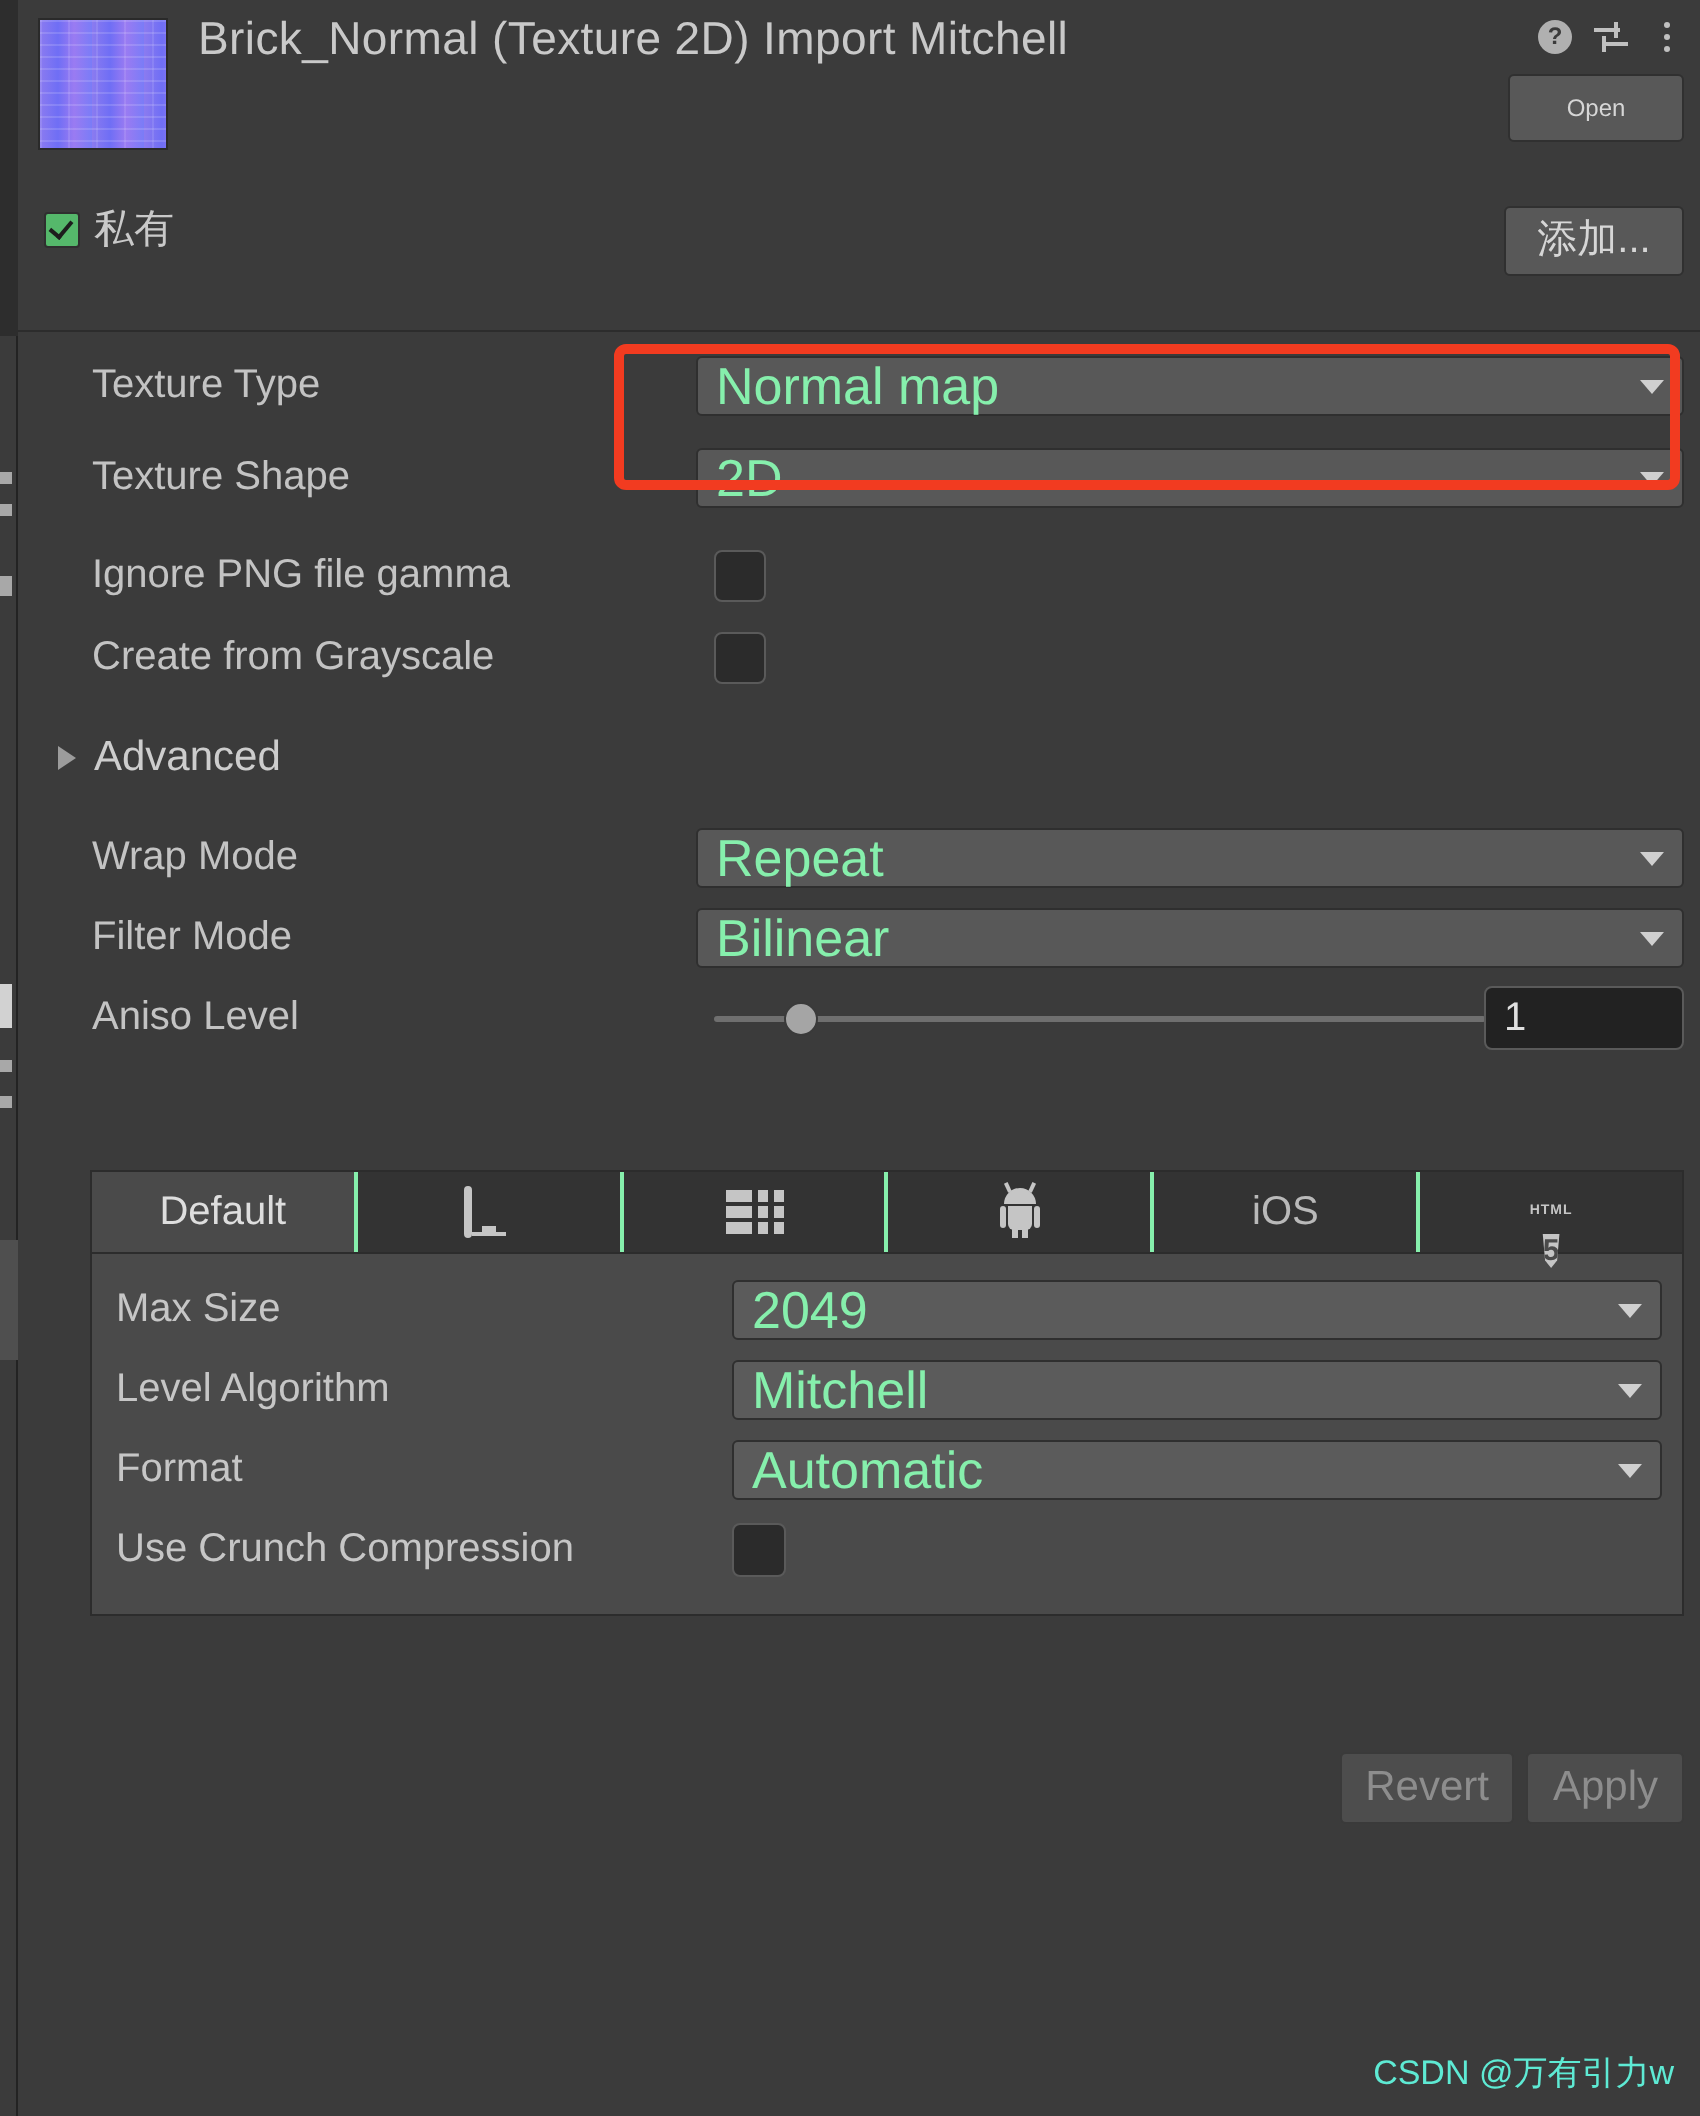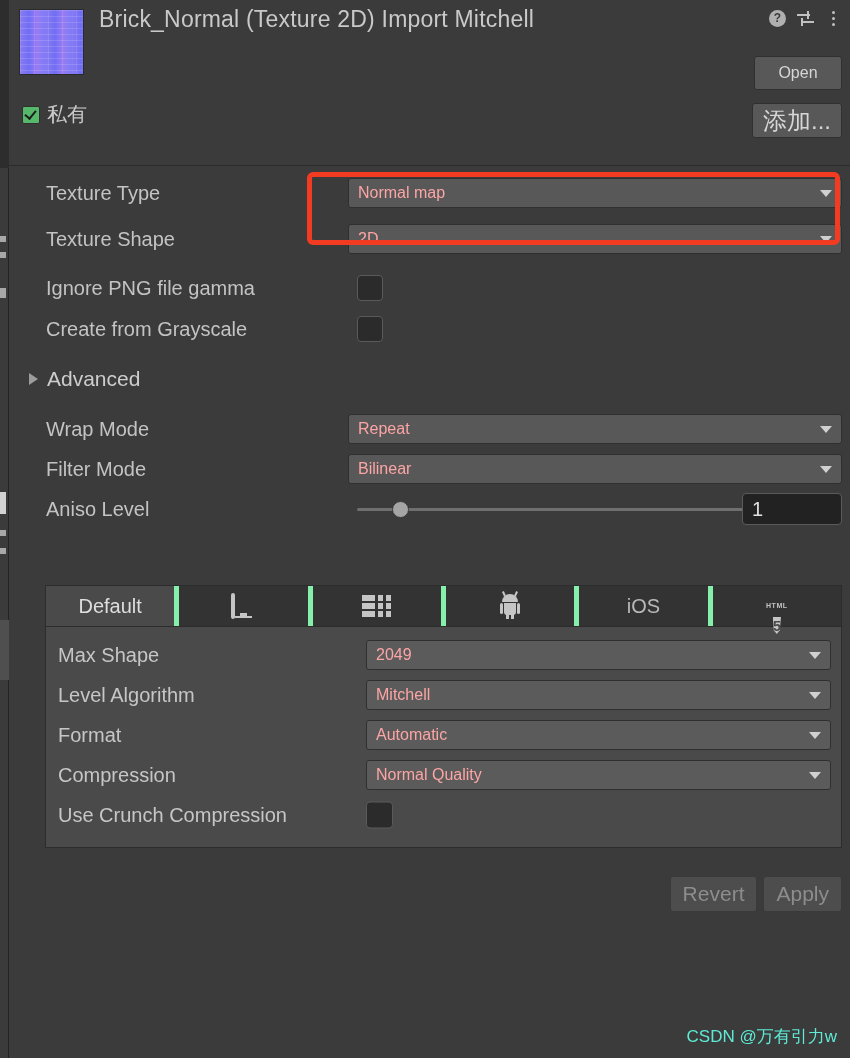--- a/index.html
+++ b/index.html
@@ -113,33 +113,33 @@
     color: #d6d6d6;
     font-size: 19px;
     padding: 4px 12px 6px;
     box-sizing: border-box;
     text-align: center;
     cursor: default;
     white-space: nowrap;
   }
   .open-btn {
     position: absolute;
-    right: 8px; top: 56px;
+    right: 8px; top: 37px;
     width: 88px; height: 34px;
     line-height: 24px;
-    font-size: 16px;
+    font-size: 12px;
     padding: 4px 0 0 0;
     text-align: center;
   }
   .add-btn {
     position: absolute;
     right: 8px; top: 103px;
     width: 90px; height: 35px;
     line-height: 25px;
-    font-size: 24px;
+    font-size: 20px;
     padding: 4px 0 0 0;
   }
   .priv-row {
     position: absolute;
     left: 13px; top: 101px;
     display: flex; align-items: center; gap: 7px;
   }
   .cb-green {
     width: 16px; height: 16px;
     background: #55b86b;
@@ -187,22 +187,22 @@
     height: 30px;
     background: #585858;
     border: 1px solid #2f2f2f;
     border-radius: 3px;
     box-sizing: border-box;
     display: flex;
     align-items: center;
   }
   .dropdown .val {
     padding-left: 9px;
-    font-size: 16px;
-    color: #fca5a5;
+    font-size: 26px;
+    color: #86efac;
     white-space: nowrap;
   }
   .caret {
     position: absolute;
     right: 9px; top: 50%;
     margin-top: -3px;
     width: 0; height: 0;
     border-left: 6px solid transparent;
     border-right: 6px solid transparent;
     border-top: 7px solid #d0d0d0;
@@ -286,21 +286,21 @@
     display: flex;
     height: 41px;
     border: 1px solid #2c2c2c;
     border-bottom: none;
     box-sizing: border-box;
     background: #333333;
   }
   .tab {
     flex: 1;
     display: flex; align-items: center; justify-content: center;
-    border-right: 5px solid #86efac;
+    border-right: 2px solid #86efac;
     background: #333333;
     color: #b9b9b9;
     font-size: 20px;
     box-sizing: border-box;
   }
   .tab:last-child { border-right: none; }
   .tab.active { background: #4a4a4a; color: #dedede; }
   .tab-panel {
     border: 1px solid #2c2c2c;
     background: #4a4a4a;
@@ -587,48 +587,41 @@
         <div class="tab">
           <span class="ic-html5">
             <span class="word">HTML</span>
             <span class="shield">5</span>
           </span>
         </div>
       </div>
 
       <div class="tab-panel">
         <div class="row">
-          <span class="row-label">Max Shape</span>
+          <span class="row-label">Max Size</span>
           <div class="dropdown">
             <span class="val">2049</span>
             <span class="caret"></span>
           </div>
         </div>
         <div class="row">
           <span class="row-label">Level Algorithm</span>
           <div class="dropdown">
             <span class="val">Mitchell</span>
             <span class="caret"></span>
           </div>
         </div>
         <div class="row">
           <span class="row-label">Format</span>
           <div class="dropdown">
             <span class="val">Automatic</span>
             <span class="caret"></span>
           </div>
         </div>
         <div class="row">
-          <span class="row-label">Compression</span>
-          <div class="dropdown">
-            <span class="val">Normal Quality</span>
-            <span class="caret"></span>
-          </div>
-        </div>
-        <div class="row">
           <span class="row-label">Use Crunch Compression</span>
           <span class="cb"></span>
         </div>
       </div>
     </div>
 
     <div class="footer-btns">
       <div class="fbtn">Revert</div>
       <div class="fbtn">Apply</div>
     </div>

